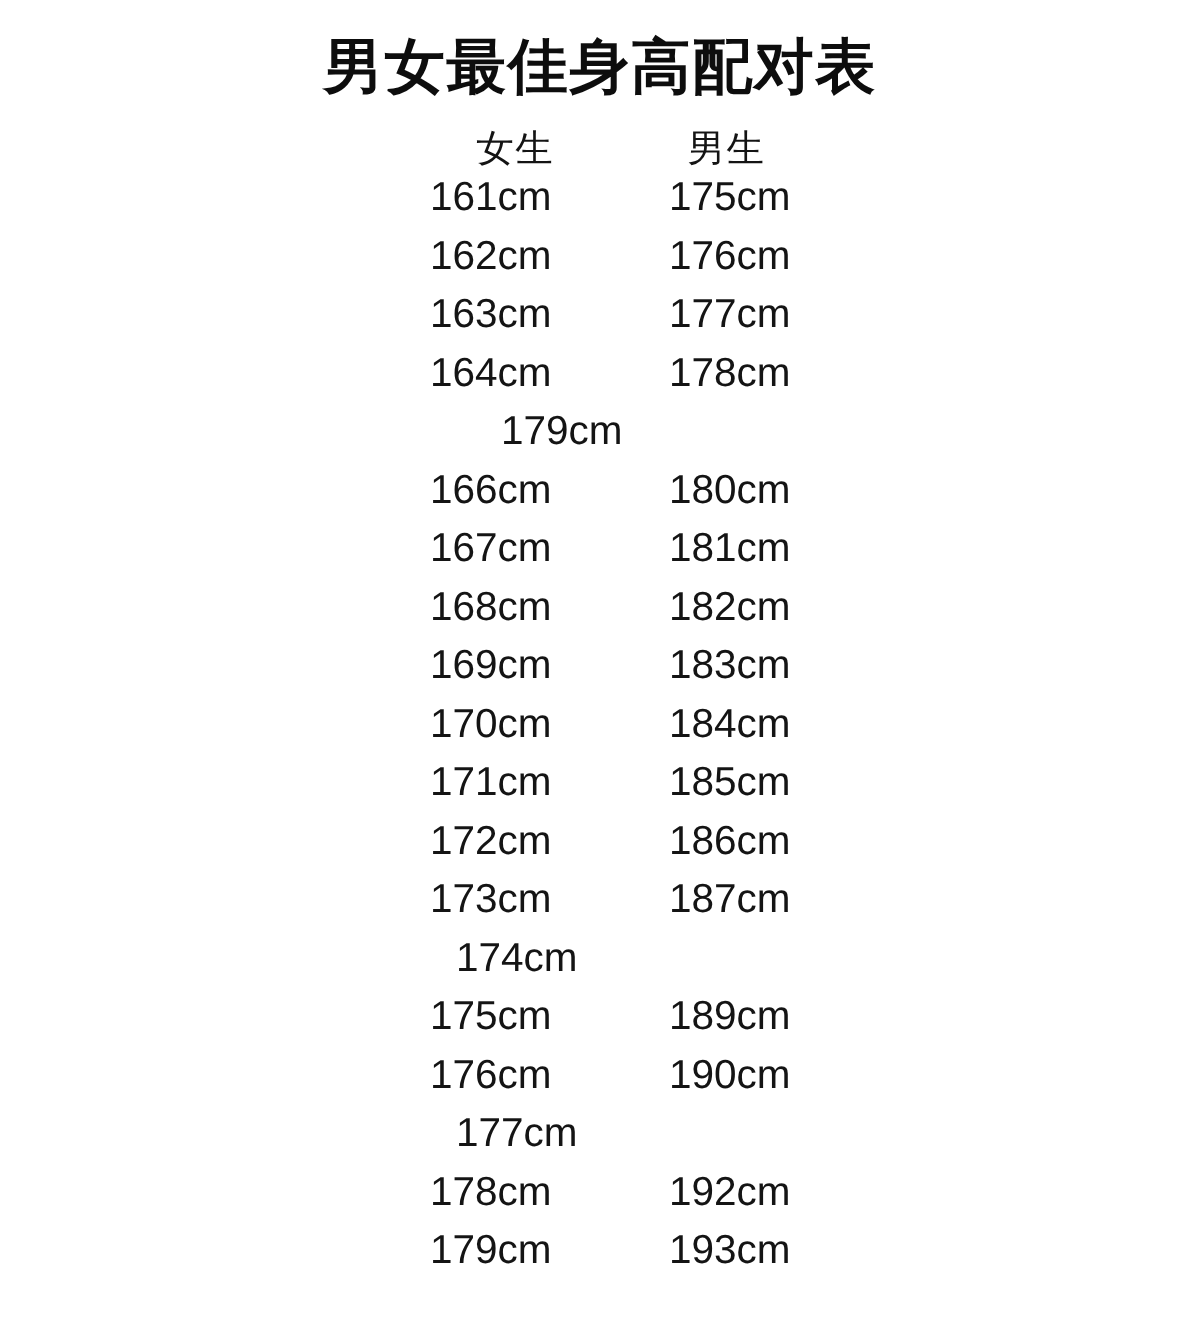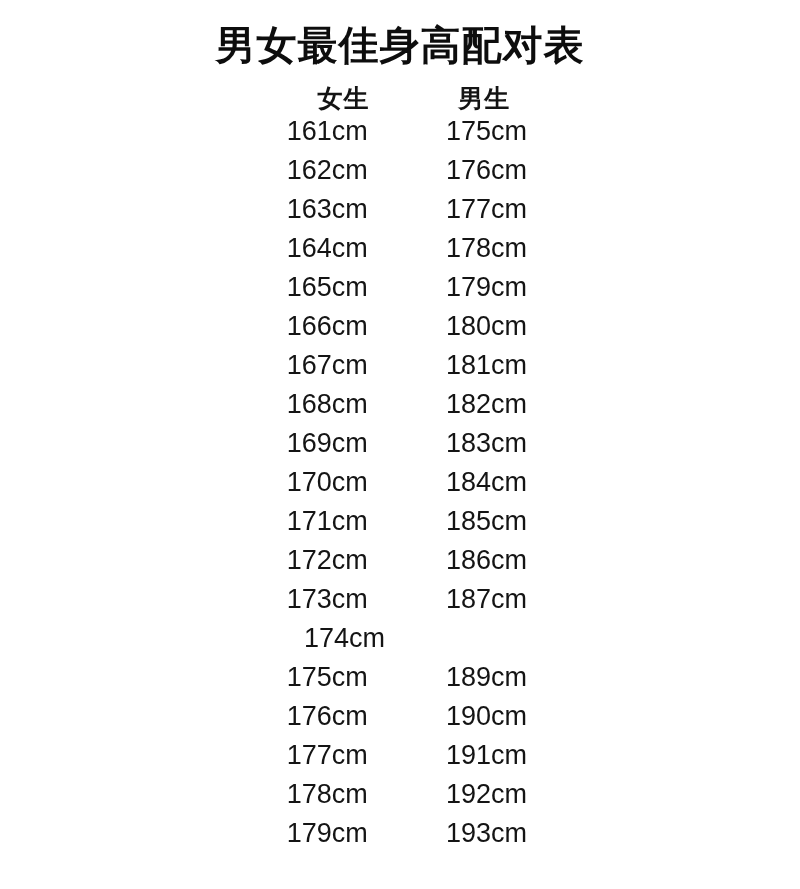--- a/index.html
+++ b/index.html
@@ -57,21 +57,21 @@
     text-align: right;
     padding-right: 0;
   }
   .cell.col-male {
     width: 180px;
     text-align: right;
     padding-right: 38px;
   }
   .head-row .cell {
     font-size: 25px;
-    font-weight: bold;
+    font-weight: normal;
     letter-spacing: 1px;
   }
   .head-row .cell.col-female {
     width: 150px;
     text-align: right;
     padding-right: 22px;
   }
   .head-row .cell.col-male {
     width: 180px;
     text-align: center;
@@ -103,21 +103,20 @@
     </div>
     <div class="row">
       <div class="cell col-female">163cm</div>
       <div class="cell col-male">177cm</div>
     </div>
     <div class="row">
       <div class="cell col-female">164cm</div>
       <div class="cell col-male">178cm</div>
     </div>
     <div class="row">
-      <div class="cell col-female">165cm</div>
       <div class="cell col-male">179cm</div>
     </div>
     <div class="row">
       <div class="cell col-female">166cm</div>
       <div class="cell col-male">180cm</div>
     </div>
     <div class="row">
       <div class="cell col-female">167cm</div>
       <div class="cell col-male">181cm</div>
     </div>
@@ -151,21 +150,20 @@
     <div class="row">
       <div class="cell col-female">175cm</div>
       <div class="cell col-male">189cm</div>
     </div>
     <div class="row">
       <div class="cell col-female">176cm</div>
       <div class="cell col-male">190cm</div>
     </div>
     <div class="row">
       <div class="cell col-female">177cm</div>
-      <div class="cell col-male">191cm</div>
     </div>
     <div class="row">
       <div class="cell col-female">178cm</div>
       <div class="cell col-male">192cm</div>
     </div>
     <div class="row">
       <div class="cell col-female">179cm</div>
       <div class="cell col-male">193cm</div>
     </div>
 

